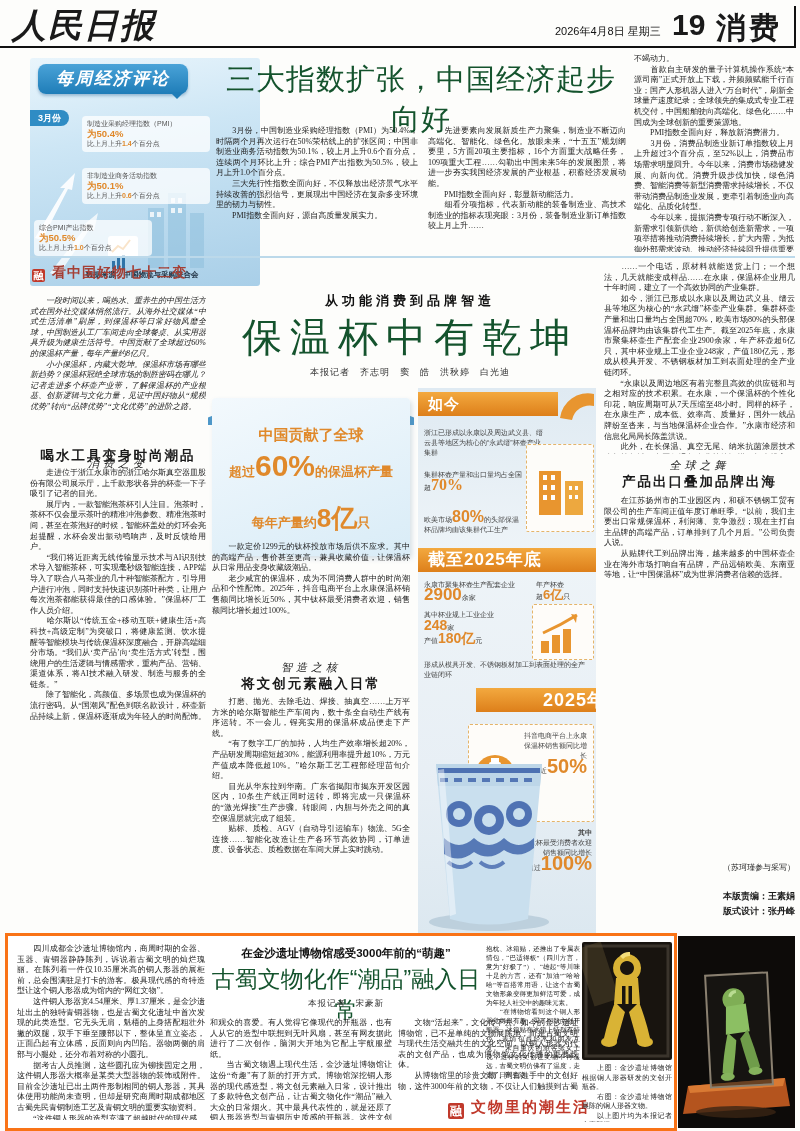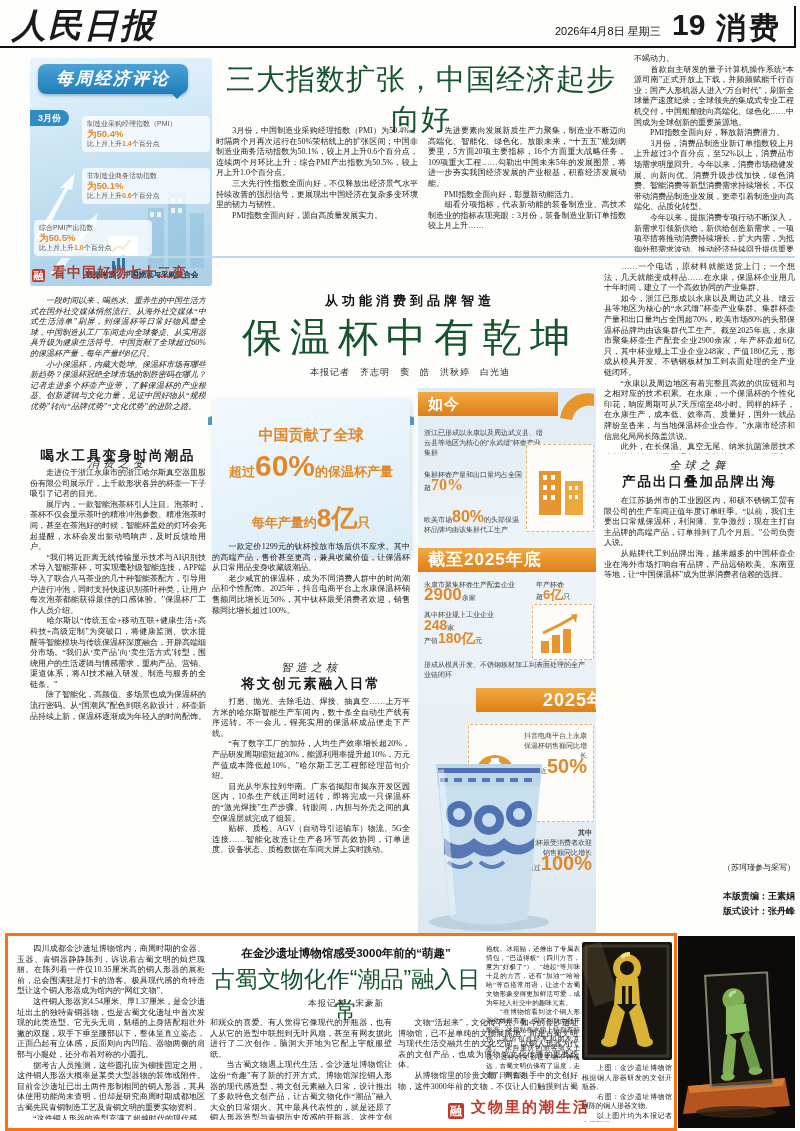--- a/index.html
+++ b/index.html
@@ -10,21 +10,21 @@
   .col{font-size:8px;line-height:10.6px;text-align:justify;white-space:pre-line;overflow:hidden;color:#222;}
   .hl{font-family:"Liberation Sans",sans-serif;font-weight:normal;color:#14532d;}
   .kicker{font-family:"Liberation Sans",sans-serif;font-weight:bold;color:#111;}
   .byline{font-size:9px;color:#333;text-align:center;letter-spacing:1px;}
   .subhead-k{font-size:11px;letter-spacing:4px;text-align:center;color:#222;font-style:italic;}
   .subhead-t{font-size:13.5px;font-weight:bold;letter-spacing:2px;text-align:center;font-family:"Liberation Sans",sans-serif;}
   .rule-blue{background:#bcd9ea;height:2px;}
   .redsq{display:inline-block;width:13px;height:13px;background:#c0392b;color:#fff;
          font:bold 10px/13px "Liberation Sans",sans-serif;text-align:center;border-radius:2px;vertical-align:-2px;margin-right:3px;}
   
-  #econ{background:linear-gradient(170deg,#e9f5fc 0%,#cde6f5 35%,#a9cfe8 100%);border-radius:3px;overflow:hidden;}
+  #econ{background:linear-gradient(170deg,#e9f5fc 0%,#cde6f5 35%,#a9cfe8 100%);border-radius:3px;overflow:hidden;padding-left:48px;}
   .econ-banner{background:linear-gradient(180deg,#4aa3d8,#1f7db8);color:#fff;font:bold italic 17px/30px "Liberation Sans",sans-serif;
                text-align:center;letter-spacing:2px;border-radius:8px;box-shadow:0 2px 3px rgba(30,90,140,.35);}
   .econ-tag{background:#2f8cc4;color:#fff;font:bold 9px/16px "Liberation Sans",sans-serif;padding:0 8px;border-radius:0 8px 8px 0;}
   .stat{background:rgba(255,255,255,.75);border-radius:4px;padding:3px 5px;font:7px/9.5px "Liberation Sans",sans-serif;color:#555;}
   .stat .v{color:#e0892b;font-weight:bold;font-size:9.5px;}
   .stat .d b{color:#e0892b;}
   .econ-src{font:bold 7.5px/9px "Liberation Sans",sans-serif;color:#234;}
   
   #opanel{background:linear-gradient(180deg,#dfeaf2 0%,#eef4f8 30%,#e8eff5 70%,#dce8f0 100%);overflow:hidden;}
   .obanner{background:linear-gradient(180deg,#f3a93f,#dd7f1a);color:#fff;font:bold 15px/24px "Liberation Sans",sans-serif;

